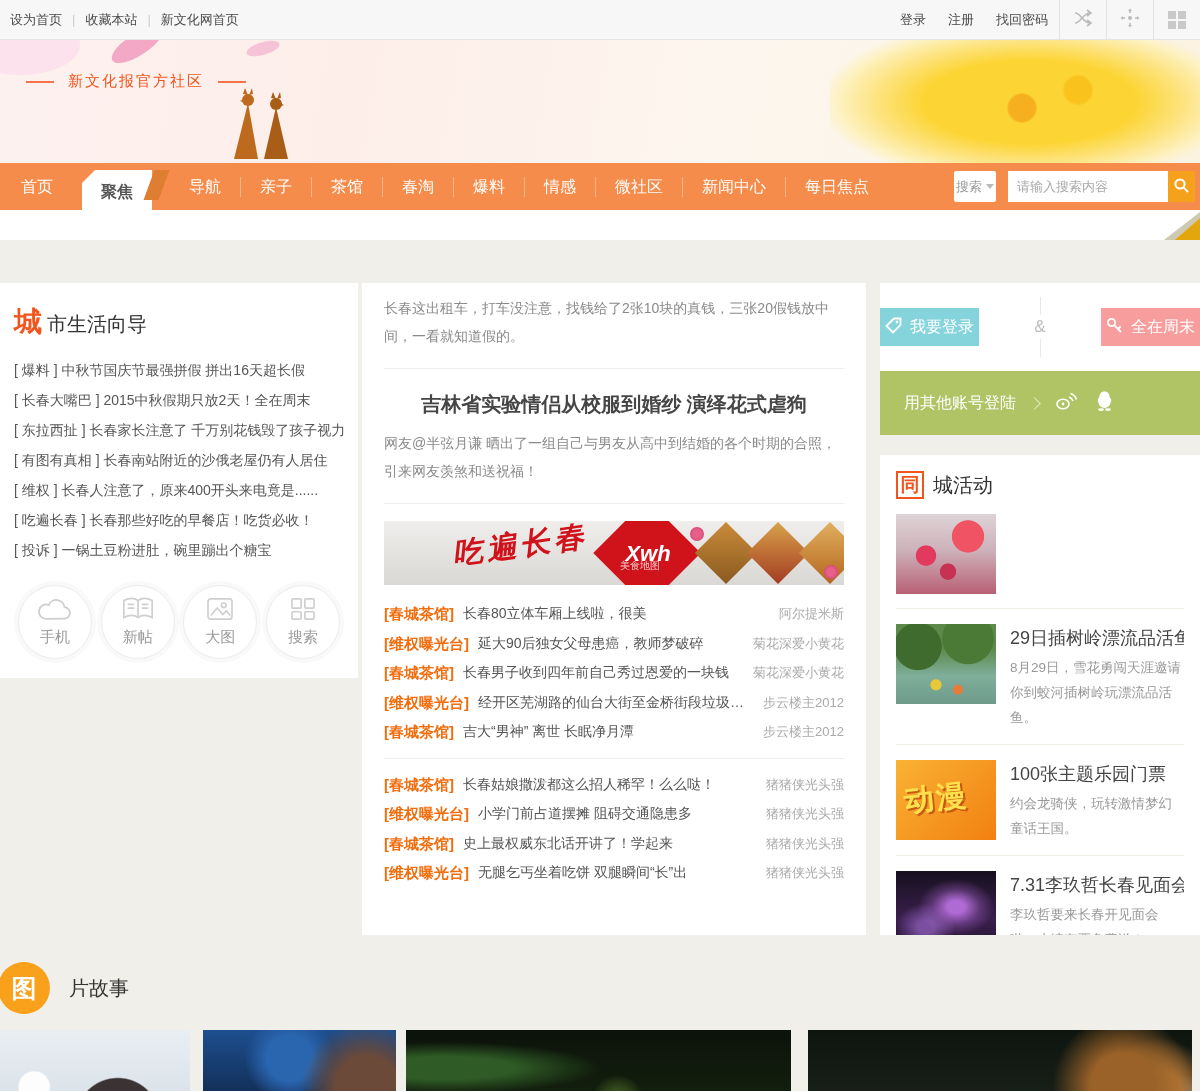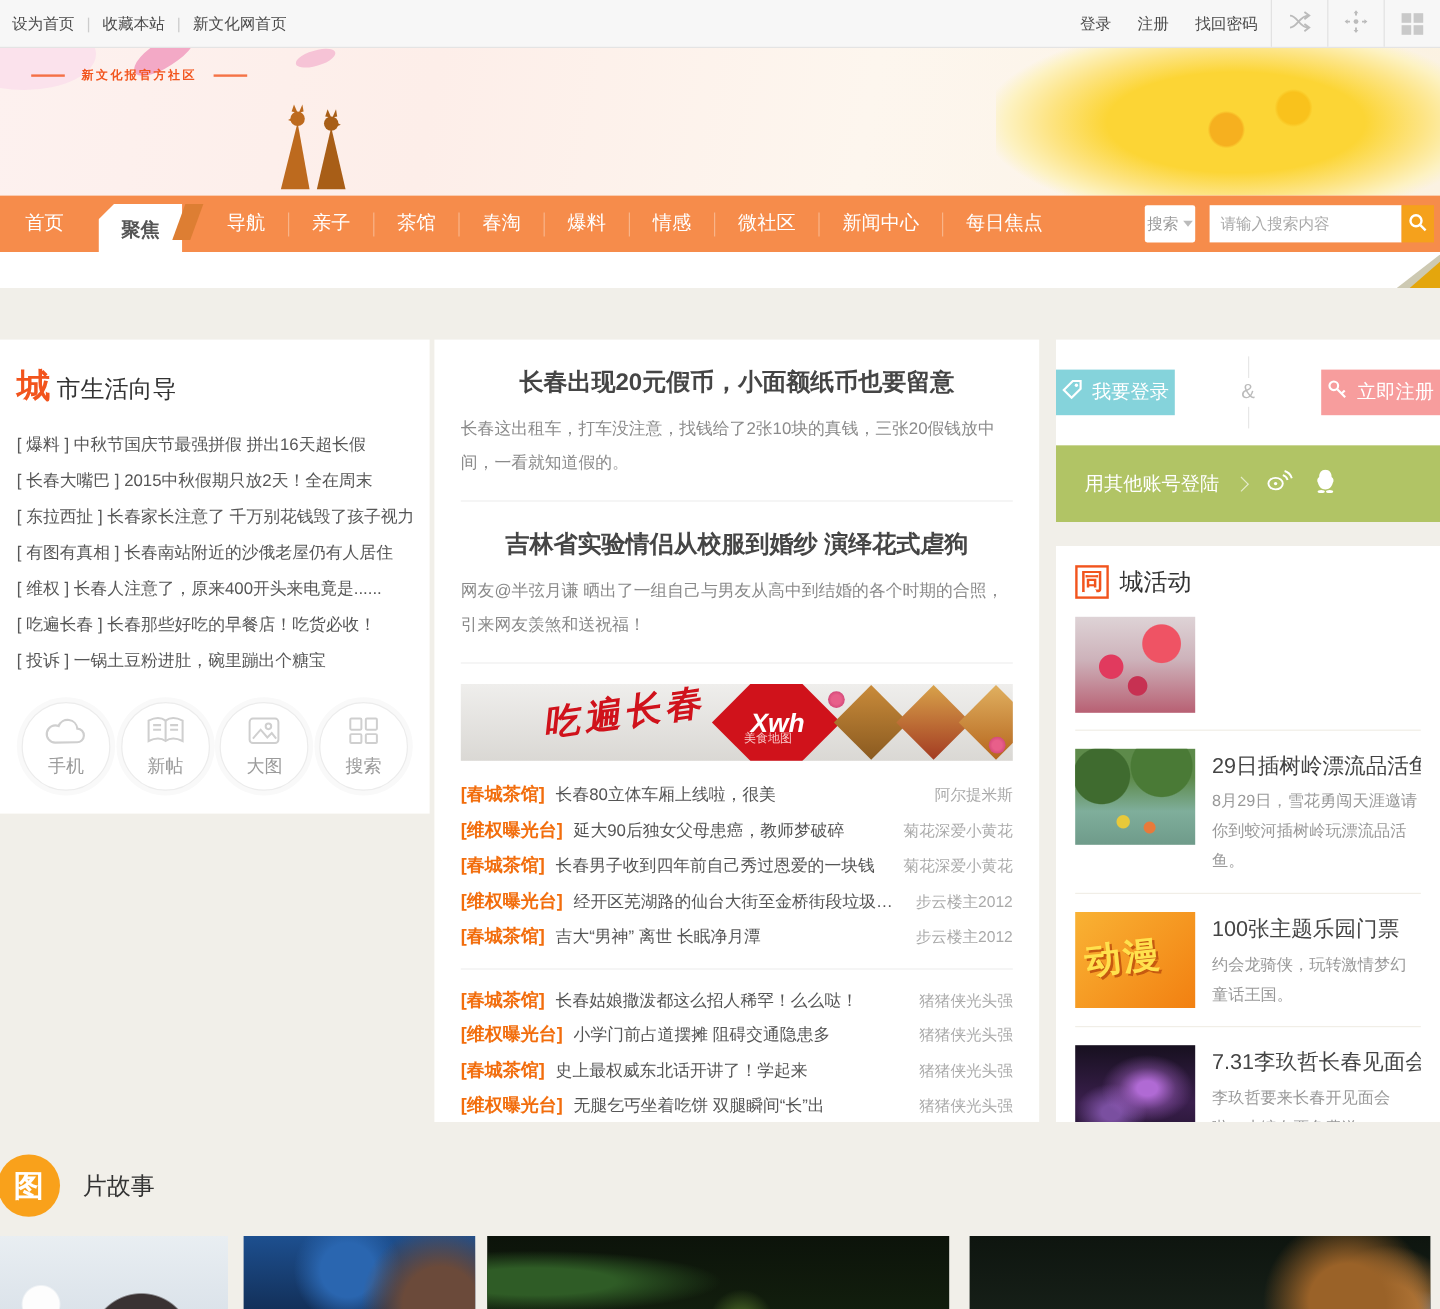--- a/index.html
+++ b/index.html
@@ -29,21 +29,21 @@
   .petal.p2 { width:34px; height:13px; left:246px; top:2px; transform:rotate(-12deg); background:#f6c3d6; }
   .petal.p3 { width:120px; height:60px; left:-40px; top:-25px; border-radius:50%; background:#fbe2ec; }
   .tree { position:absolute; right:-30px; top:-10px; width:400px; height:150px;
     background:
       radial-gradient(circle at 48% 52%, #f6b01f 0 6%, transparent 7%),
       radial-gradient(circle at 62% 40%, #f9c21c 0 5%, transparent 6%),
       radial-gradient(ellipse at 50% 48%, #fcd535 0 38%, #fde483 55%, #fdf2c2 68%, transparent 75%);
   }
   .logo-wrap { position:absolute; left:12px; top:10px; }
   .logo { font-size:46px; font-weight:bold; color:#f2541d; letter-spacing:3px; line-height:60px; }
-  .subtitle { margin-top:6px; color:#f2541d; font-size:10px; font-weight:bold; letter-spacing:2px; display:flex; align-items:center; }
+  .subtitle { margin-top:22px; color:#f2541d; font-size:15px; font-weight:normal; letter-spacing:2px; display:flex; align-items:center; }
   .subtitle::before, .subtitle::after { content:""; width:28px; height:2px; background:#f2541d; margin:0 14px; opacity:.8; }
   .giraffes { position:absolute; left:218px; bottom:0; }
 
   
   .nav { height:47px; background:#f68c4b; display:flex; align-items:center; padding:0 0 0 2px; position:relative; z-index:3; }
   .nav-item { color:#fff; font-size:16px; padding:0 19px; line-height:20px; white-space:nowrap; }
   .nav-item.sep { border-left:1px solid rgba(255,255,255,.35); }
   .nav-tab { align-self:flex-start; margin-top:7px; margin-left:10px; height:44px; width:70px; background:#fff;
     clip-path:polygon(13px 0, 100% 0, 100% 100%, 0 100%, 0 13px);
     display:flex; align-items:center; justify-content:center; cursor:pointer; }
@@ -340,21 +340,20 @@
               </g>
             </svg>
         </span>
         <span class="circ-label">搜索</span>
       </div>
     </div>
   </div>
 
   <div class="card mid-card">
     <div class="story">
-      <div class="story-title">长春出现20元假币，小面额纸币也要留意</div>
       <div class="story-body">长春这出租车，打车没注意，找钱给了2张10块的真钱，三张20假钱放中间，一看就知道假的。</div>
     </div>
     <div class="hr"></div>
     <div class="story">
       <div class="story-title">吉林省实验情侣从校服到婚纱 演绎花式虐狗</div>
       <div class="story-body">网友@半弦月谦 晒出了一组自己与男友从高中到结婚的各个时期的合照，引来网友羡煞和送祝福！</div>
     </div>
     <div class="hr"></div>
     <div class="banner">
       <span class="b-title">吃遍长春</span>
@@ -434,21 +433,21 @@
       <div class="amp-wrap">
         <span class="amp">&amp;</span>
       </div>
       <button class="btn btn-reg">
         <span>
           <svg width="17" height="17" viewBox="0 0 17 17">
               <circle cx="5.5" cy="5.5" r="3.6" fill="none" stroke="#fff" stroke-width="1.8"></circle>
               <path d="M8.4 8.4 L15 15 M12 12 L14.6 9.4" stroke="#fff" stroke-width="1.8" fill="none"></path>
             </svg>
         </span>
-        <span>立即注册</span>
+        <span>全在周末</span>
       </button>
     </div>
     <div class="green-bar">
       <span class="gb-label">用其他账号登陆</span>
       <span class="gb-chev"></span>
       <div class="gb-icons">
         <span>
           <svg width="23" height="19" viewBox="0 0 23 19">
               <g stroke="#fff" fill="none" stroke-width="1.6">
                 <ellipse cx="8" cy="12" rx="6" ry="4.8"></ellipse>

